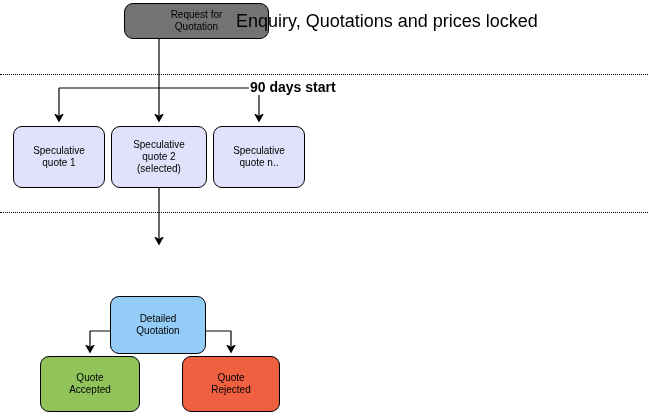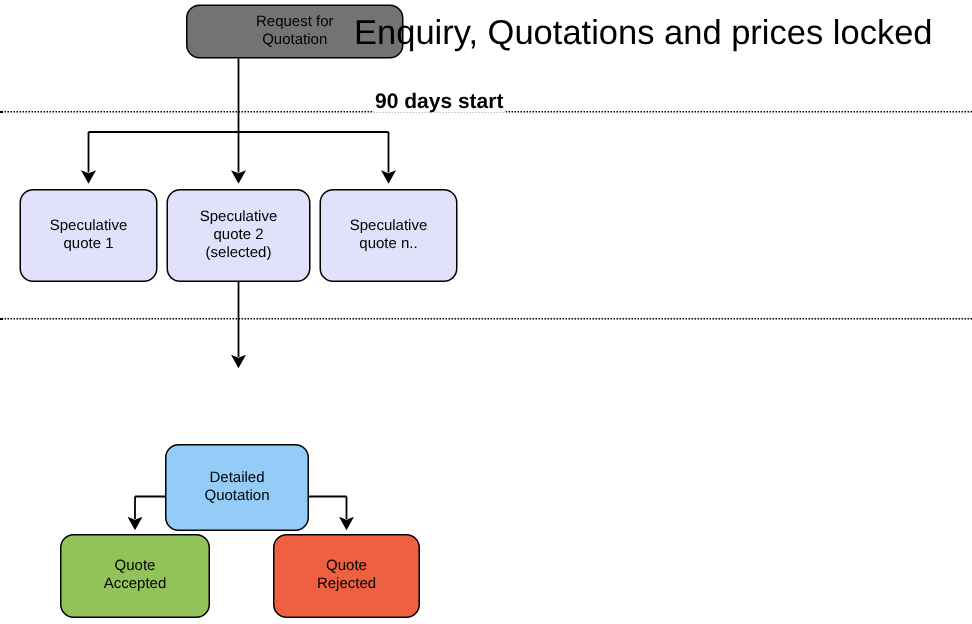--- a/index.html
+++ b/index.html
@@ -41,21 +41,21 @@
   .node-spec1    { left: 13px;  top: 126px; width: 92px;  height: 62px; background: #e1e1fb; }
   .node-spec2    { left: 111px; top: 126px; width: 96px;  height: 62px; background: #e1e1fb; }
   .node-specn    { left: 213px; top: 126px; width: 92px;  height: 62px; background: #e1e1fb; }
   .node-detailed { left: 110px; top: 248px; width: 96px;  height: 58px; background: #93ccf7; margin-top: 48px; }
   .node-accepted { left: 40px;  top: 356px; width: 100px; height: 56px; background: #92c35b; }
   .node-rejected { left: 182px; top: 356px; width: 98px;  height: 56px; background: #ef6040; }
 
   
   .annotation {
     position: absolute;
-    font-size: 23px;
+    font-size: 18px;
     line-height: 26px;
     white-space: pre-line;
     z-index: 3;
   }
   .ann-1 { left: 236px; top: 8px; }
   .ann-2 { left: 313px; top: 128px; }
   .ann-3 { left: 316px; top: 275px; }
 
   
   .divider {
@@ -71,21 +71,21 @@
 
   .divider-label {
     position: absolute;
     font-size: 14px;
     font-weight: bold;
     background: #ffffff;
     padding: 0 1px;
     z-index: 2;
     white-space: nowrap;
   }
-  .divider-label-1 { left: 249px; top: 59px; }
+  .divider-label-1 { left: 249px; top: 79px; }
   .divider-label-2 { left: 249px; top: 203px; }
 
   
   #connectors {
     position: absolute;
     left: 0; top: 0;
     width: 648px;
     height: 416px;
     z-index: 2;
     pointer-events: none;

